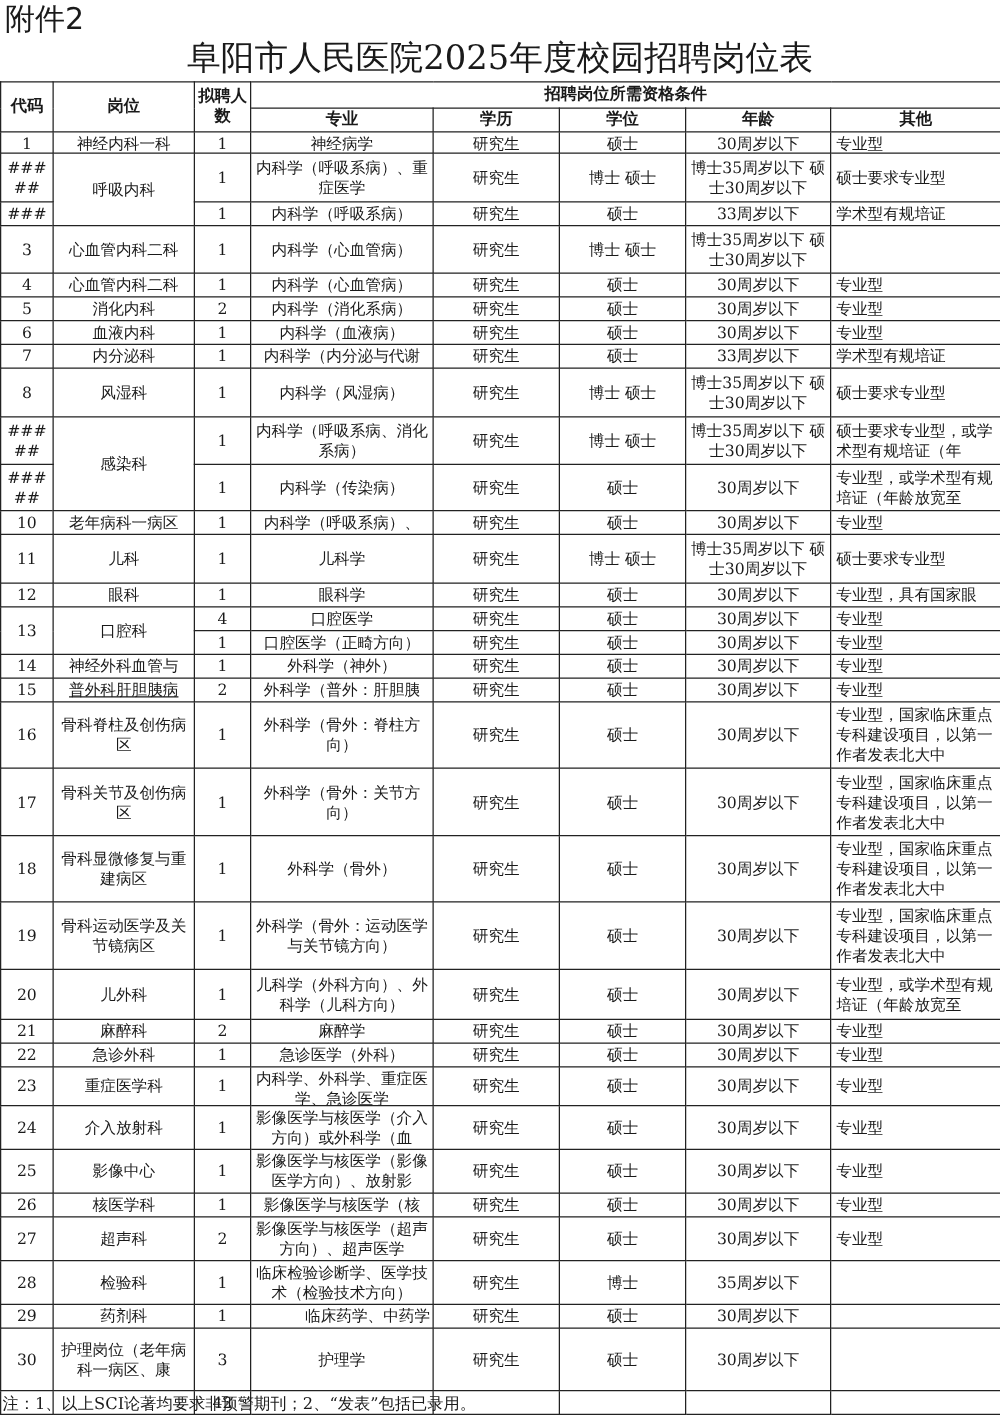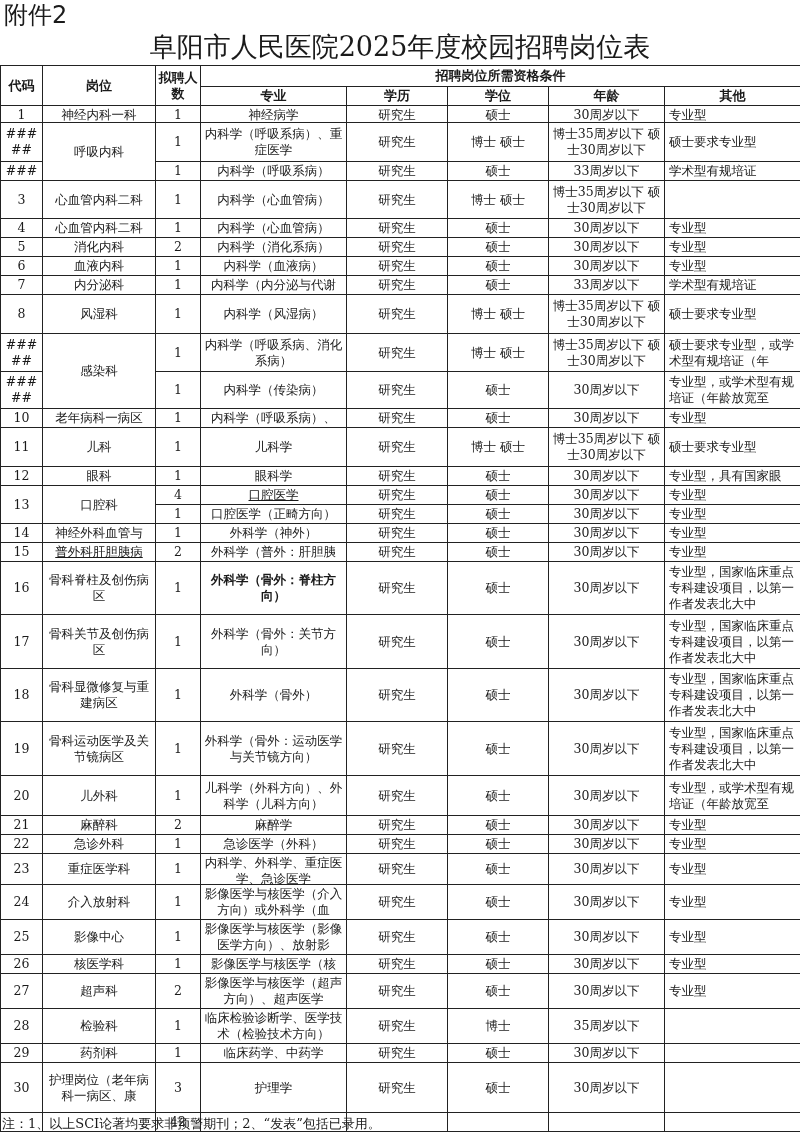--- a/index.html
+++ b/index.html
@@ -434,21 +434,21 @@
         <td rowspan="2">
           <span class="clip" style="max-height: 17px;">13</span>
         </td>
         <td rowspan="2">
           <span class="clip" style="max-height: 200px;">口腔科</span>
         </td>
         <td>
           <span class="clip" style="max-height: 17px;">4</span>
         </td>
         <td>
-          <span class="clip" style="max-height: 17px; text-decoration: underline;">口腔医学</span>
+          <span class="clip" style="max-height: 17px;">口腔医学</span>
         </td>
         <td>
           <span class="clip" style="max-height: 17px;">研究生</span>
         </td>
         <td>
           <span class="clip" style="max-height: 17px;">硕士</span>
         </td>
         <td>
           <span class="clip" style="max-height: 17px;">30周岁以下</span>
         </td>
@@ -532,21 +532,21 @@
         <td>
           <span class="clip" style="max-height: 51px;">16</span>
         </td>
         <td>
           <span class="clip" style="max-height: 51px;">骨科脊柱及创伤病区</span>
         </td>
         <td>
           <span class="clip" style="max-height: 51px;">1</span>
         </td>
         <td>
-          <span class="clip" style="max-height: 51px; font-weight: bold;">外科学（骨外：脊柱方向）</span>
+          <span class="clip" style="max-height: 51px;">外科学（骨外：脊柱方向）</span>
         </td>
         <td>
           <span class="clip" style="max-height: 51px;">研究生</span>
         </td>
         <td>
           <span class="clip" style="max-height: 51px;">硕士</span>
         </td>
         <td>
           <span class="clip" style="max-height: 51px;">30周岁以下</span>
         </td>
@@ -870,21 +870,21 @@
         <td>
           <span class="clip" style="max-height: 17px;">29</span>
         </td>
         <td>
           <span class="clip" style="max-height: 17px;">药剂科</span>
         </td>
         <td>
           <span class="clip" style="max-height: 17px;">1</span>
         </td>
         <td>
-          <span class="clip" style="max-height: 17px;">临床药学、中药学</span>
+          <span class="clip" style="max-height: 17px; text-align: right;">临床药学、中药学</span>
         </td>
         <td>
           <span class="clip" style="max-height: 17px;">研究生</span>
         </td>
         <td>
           <span class="clip" style="max-height: 17px;">硕士</span>
         </td>
         <td>
           <span class="clip" style="max-height: 17px;">30周岁以下</span>
         </td>

